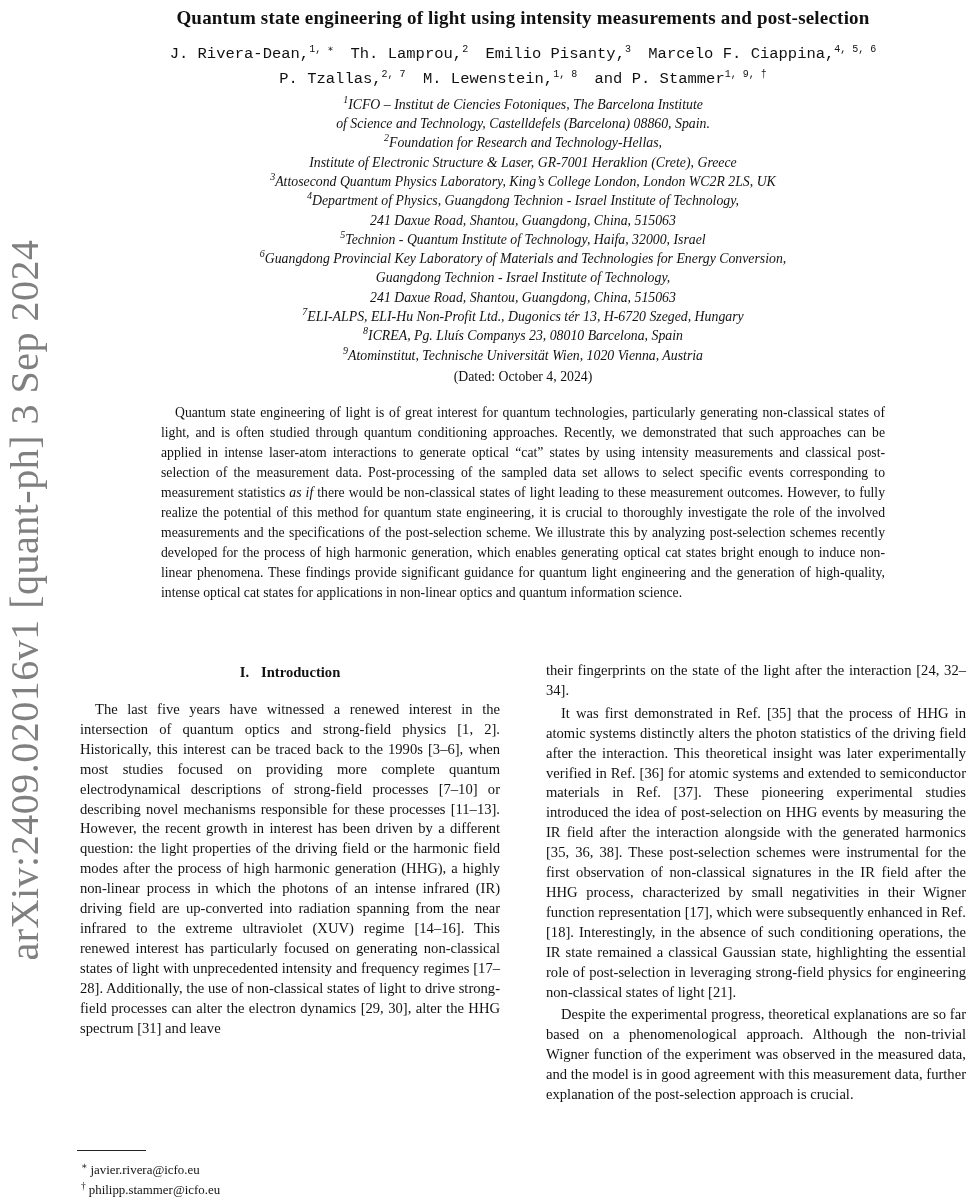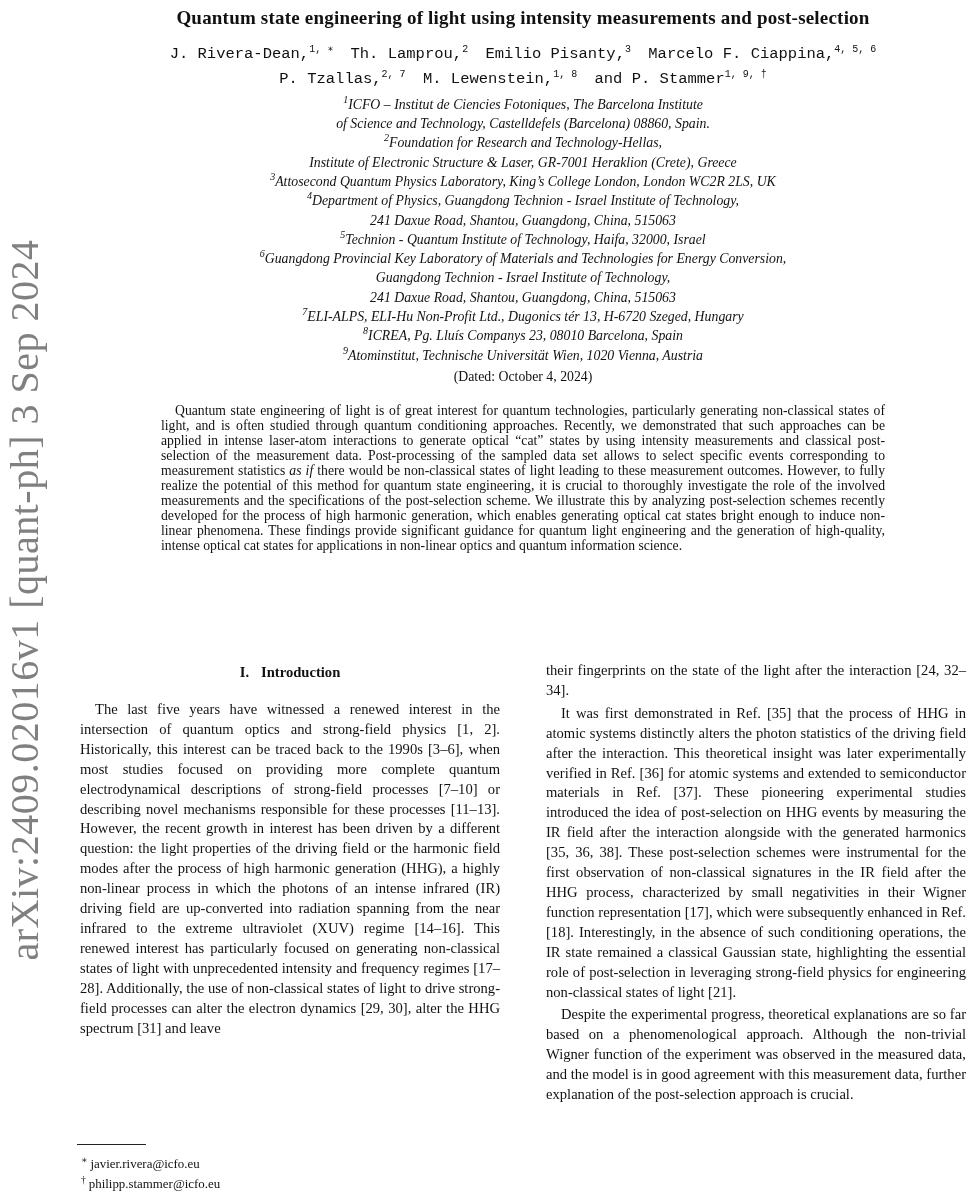--- a/index.html
+++ b/index.html
@@ -55,21 +55,21 @@
     margin-top: 2px;
     text-align: center;
     font-size: 13.8px;
     line-height: 19px;
   }
   .abstract {
     width: 724px;
     margin: 17px auto 0 auto;
     text-align: justify;
     font-size: 13.7px;
-    line-height: 15px;
+    line-height: 20px;
     text-indent: 14px;
     hyphens: auto;
   }
   .columns {
     position: absolute;
     top: 658px; left: 0;
     width: 892px; height: 542px;
     display: flex;
     gap: 40px;
   }
@@ -89,21 +89,21 @@
   .body-par {
     margin: 3px;
     font-size: 14.6px;
     line-height: 19.9px;
     text-align: justify;
     hyphens: auto;
   }
   .body-par.indent { text-indent: 15px; }
   .body-par.noindent { text-indent: 0; }
   .body-par + .body-par { margin-top: 1px; }
-  .footnotes { margin-top: auto; padding-bottom: 6px; }
+  .footnotes { margin-top: auto; }
   .footnote-rule {
     width: 69px;
     border-top: 1.2px solid #222;
     margin-bottom: 9px;
   }
   .footnote {
     font-size: 12.9px;
     line-height: 20px;
     padding-left: 4px;
   }

